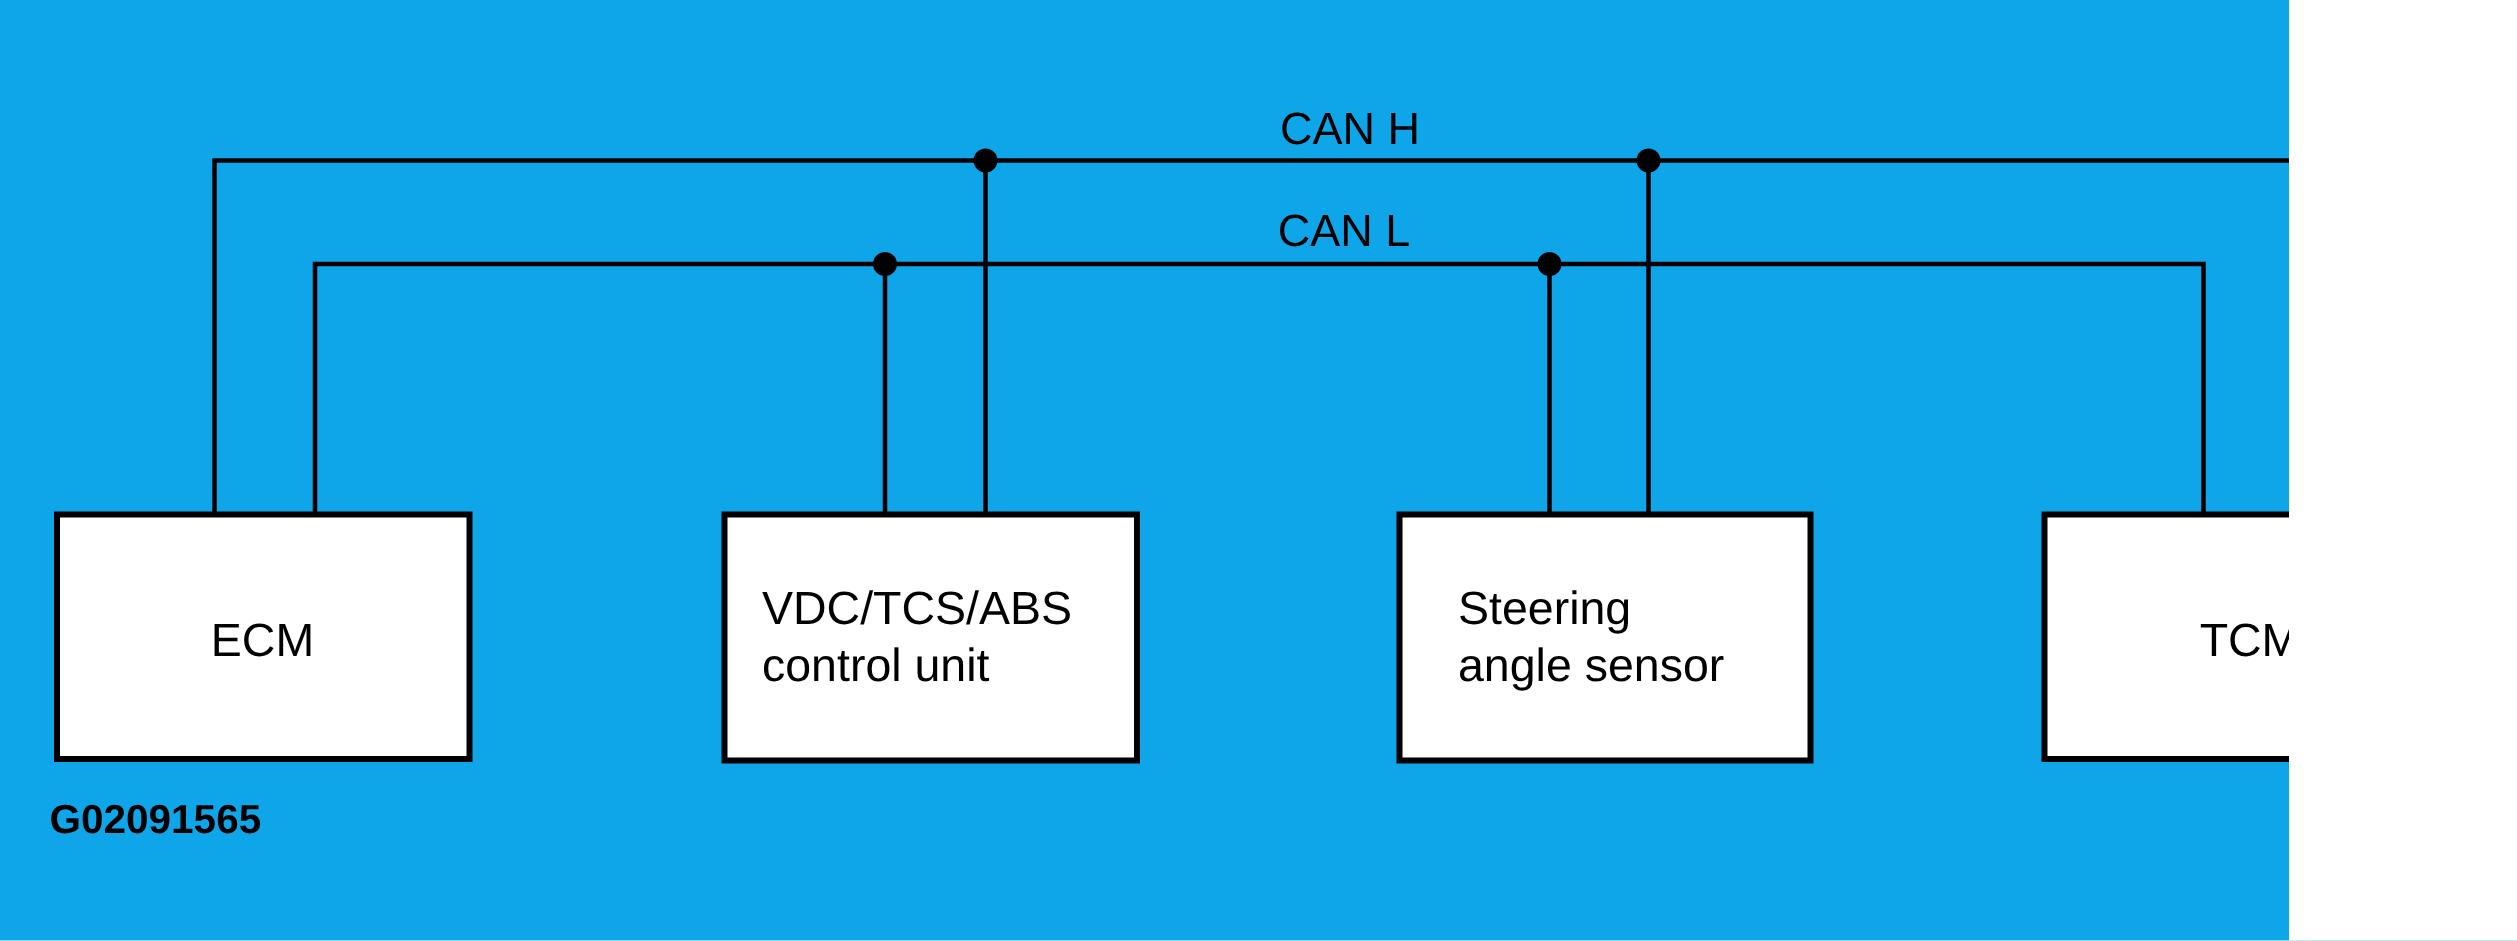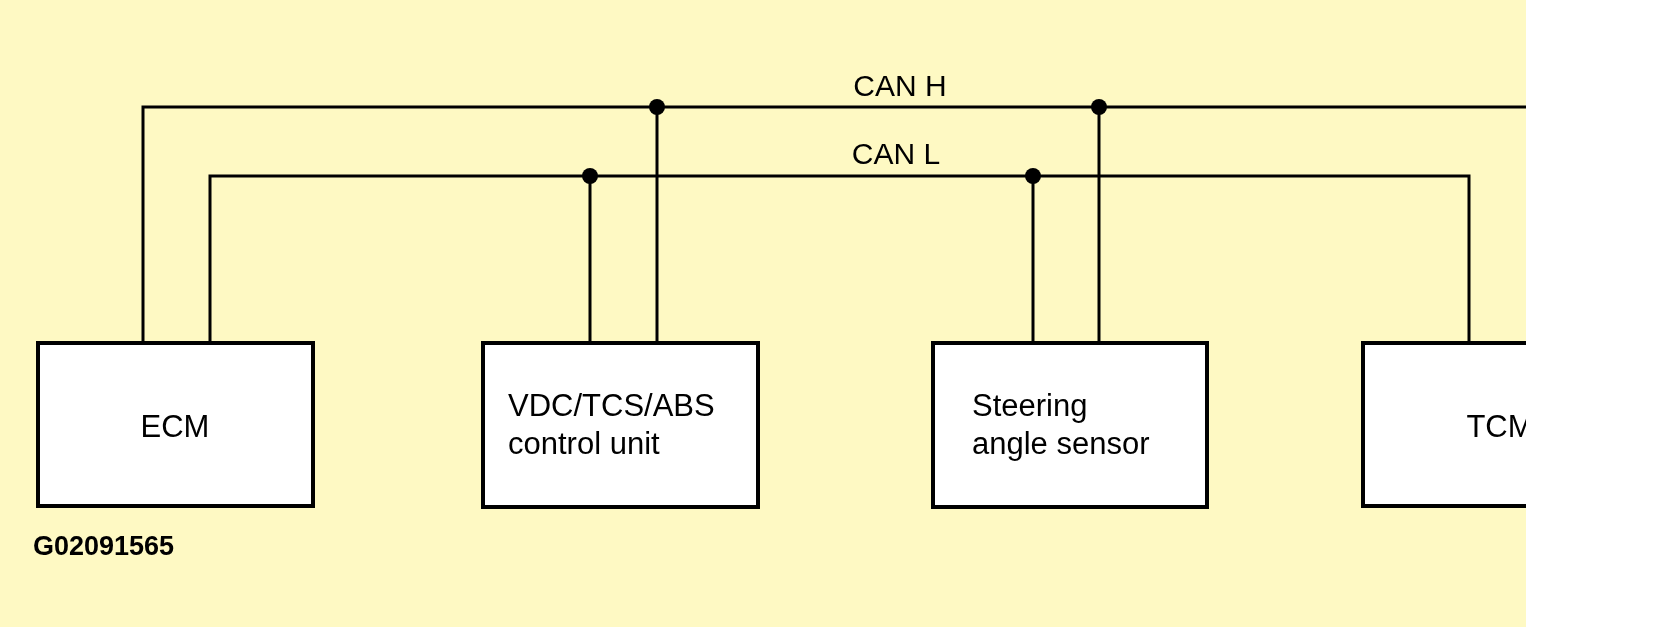--- a/index.html
+++ b/index.html
@@ -4,21 +4,21 @@
 <style>
   html, body {
     margin: 0;
     padding: 0;
     background: #ffffff;
   }
   .stage {
     position: relative;
     width: 1526px;
     height: 627px;
-    background: #fef9c3;
+    background: #0ea5e9;
     overflow: hidden;
   }
   svg {
     display: block;
     width: 1678px;
     height: 627px;
   }
   .wire {
     fill: none;
     stroke: #000000;

